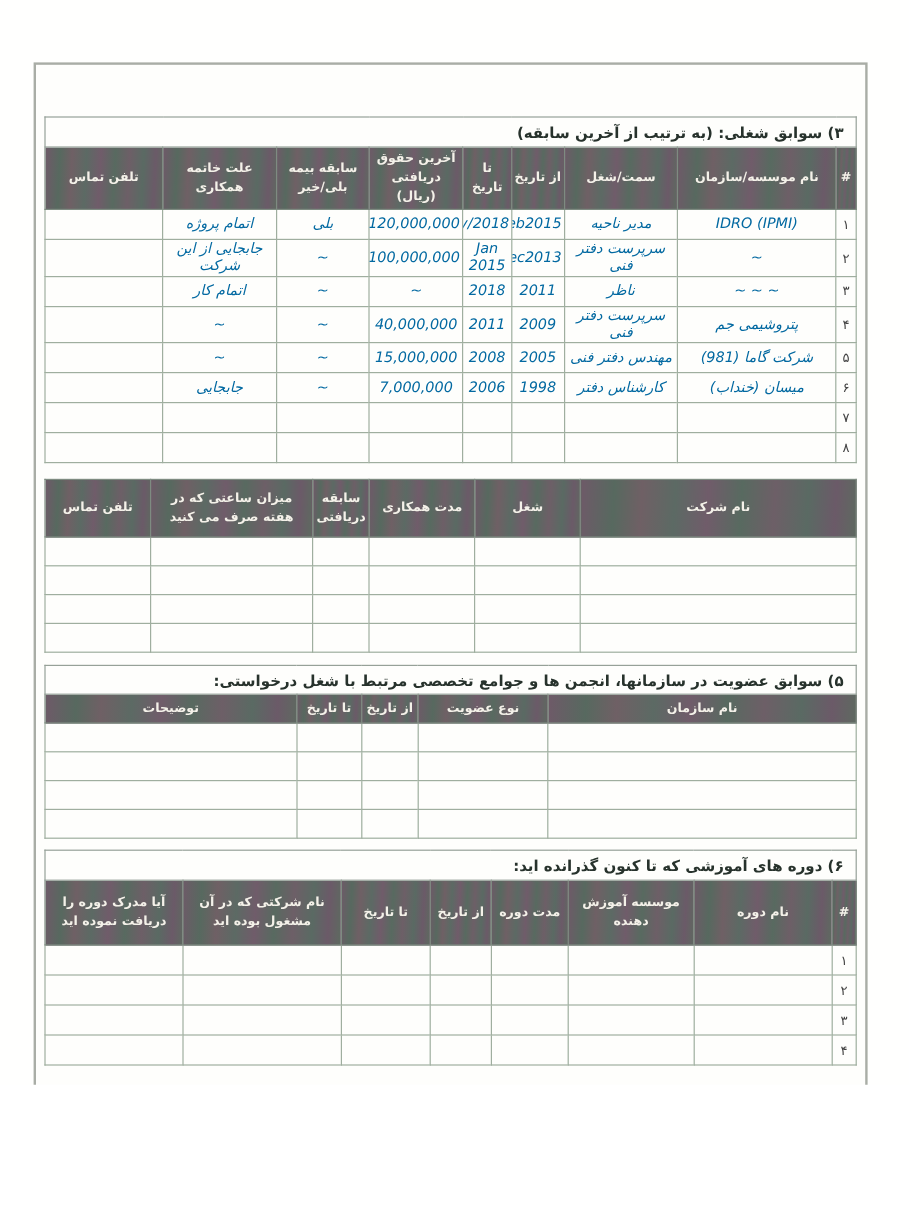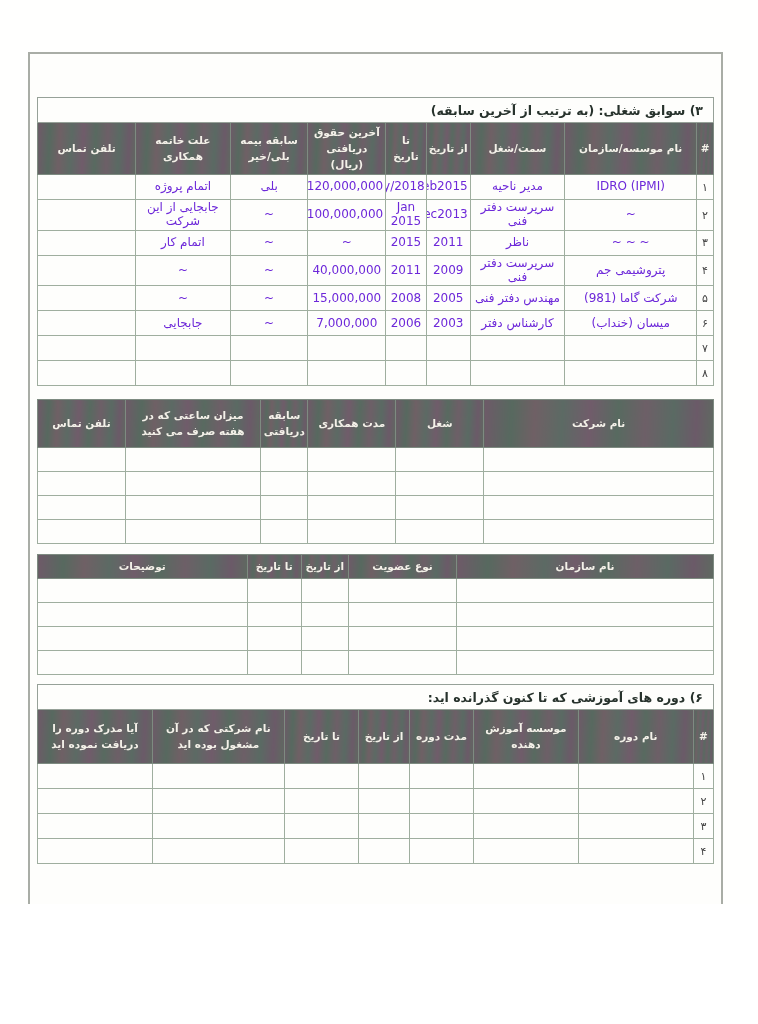--- a/index.html
+++ b/index.html
@@ -41,21 +41,22 @@
   }
   .t3 th { height:48px; }
   .t3 td { height:25px; }
   .t4 th { height:48px; }
   .t4 td { height:24px; }
   .t5 th { height:24px;margin-left:12px; }
   .t5 td { height:24px; }
   .t6 th { height:54px; }
   .t6 td { height:25px;margin-top:20px; }
   .hw {
-    color:#6d28d9;
+    color:#0369a1;
+    font-style:italic;
     font-size:12px;
     line-height:1.15;
   }
   .num { font-size:11px; color:#444; }
 </style>
 </head>
 <body>
 
 <div class="page">
   <div class="sheet">
@@ -108,21 +109,21 @@
           <td class="hw">100,000,000</td>
           <td class="hw">~</td>
           <td class="hw">جابجایی از این شرکت</td>
           <td class="hw"></td>
         </tr>
         <tr>
           <td class="num">۳</td>
           <td class="hw">~   ~   ~</td>
           <td class="hw">ناظر</td>
           <td class="hw">2011</td>
-          <td class="hw">2015</td>
+          <td class="hw">2018</td>
           <td class="hw">~</td>
           <td class="hw">~</td>
           <td class="hw">اتمام کار</td>
           <td class="hw"></td>
         </tr>
         <tr>
           <td class="num">۴</td>
           <td class="hw">پتروشیمی جم</td>
           <td class="hw">سرپرست دفتر فنی</td>
           <td class="hw">2009</td>
@@ -140,21 +141,21 @@
           <td class="hw">2008</td>
           <td class="hw">15,000,000</td>
           <td class="hw">~</td>
           <td class="hw">~</td>
           <td class="hw"></td>
         </tr>
         <tr>
           <td class="num">۶</td>
           <td class="hw">میسان (خنداب)</td>
           <td class="hw">کارشناس دفتر</td>
-          <td class="hw">2003</td>
+          <td class="hw">1998</td>
           <td class="hw">2006</td>
           <td class="hw">7,000,000</td>
           <td class="hw">~</td>
           <td class="hw">جابجایی</td>
           <td class="hw"></td>
         </tr>
         <tr>
           <td class="num">۷</td>
           <td></td>
               <td></td>
@@ -238,20 +239,23 @@
     <div class="section sec-gap-c">
       <table class="t5">
         <colgroup>
           <col style="width:38%">
             <col style="width:16%">
             <col style="width:7%">
           <col style="width:8%">
             <col style="width:31%">
         </colgroup>
         <tbody>
+            <tr>
+              <td class="title-cell" colspan="5">۵)  سوابق عضویت در سازمانها، انجمن ها و جوامع تخصصی مرتبط با شغل درخواستی:</td>
+            </tr>
         <tr>
           <th>نام سازمان</th>
           <th>نوع عضویت</th>
           <th>از تاریخ</th>
           <th>تا تاریخ</th>
           <th>توضیحات</th>
         </tr>
         <tr>
           <td></td>
               <td></td>

